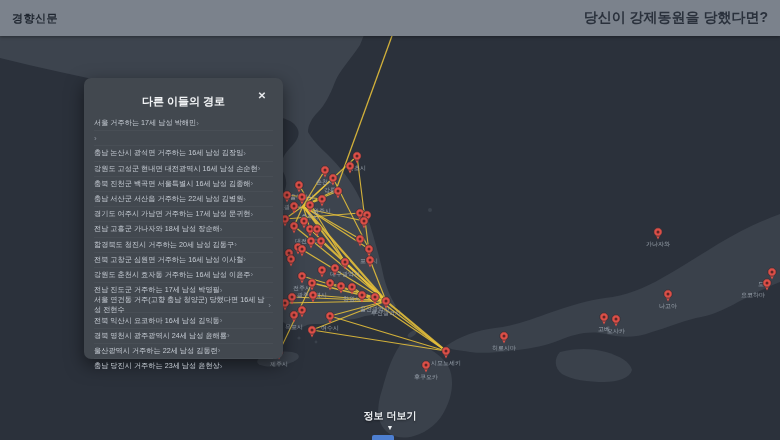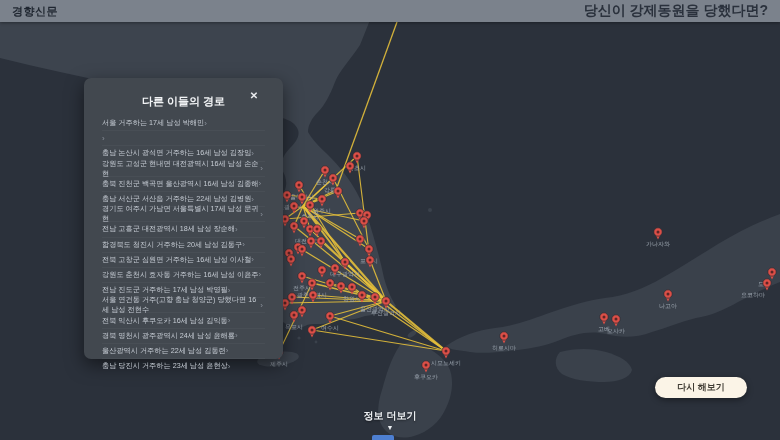--- a/index.html
+++ b/index.html
@@ -9,30 +9,30 @@
     font-family:"Liberation Sans", sans-serif;
   }
   .stage{position:relative;width:780px;height:440px;}
 
   svg.map{position:absolute;left:0;top:0;z-index:1;}
 
   
   .header{
     position:absolute;top:0;left:0;right:0;height:22px;z-index:40;
     background:#7b828c;display:flex;justify-content:space-between;align-items:center;
-    padding:0 12px;box-shadow:0 1px 3px rgba(0,0,0,.35);
+    padding:7px 12px;box-shadow:0 1px 3px rgba(0,0,0,.35);
   }
   .brand{font-size:11px;font-weight:bold;color:#1f2630;letter-spacing:.5px;}
   .header-title{font-size:14px;font-weight:bold;color:#2a313c;}
 
   
   .panel{
     position:absolute;left:84px;top:78px;width:199px;height:281px;z-index:30;
     background:#42484f;border-radius:7px;box-shadow:0 6px 18px rgba(0,0,0,.5);
-    padding:9px 18px 6px;box-sizing:border-box;
+    padding:9px 10px 6px;box-sizing:border-box;
   }
   .panel-header{position:relative;text-align:center;padding:4px 0 7px;}
   .panel-title{font-size:11px;font-weight:bold;color:#f2f4f6;}
   .panel-close{
     position:absolute;right:4px;top:2px;width:14px;height:14px;line-height:14px;
     color:#e9ebee;font-size:10px;font-weight:bold;text-align:center;cursor:pointer;
   }
   .routes-list{list-style:none;margin:0;padding:0;}
   .routes-list li{
     display:flex;justify-content:flex-start;align-items:center;
@@ -514,33 +514,33 @@
         </li>
         <li>
           <span>충남 논산시 광석면 거주하는 16세 남성 김장임</span>
           <span class="chev">›</span>
         </li>
         <li>
           <span>강원도 고성군 현내면 대전광역시 16세 남성 손순현</span>
           <span class="chev">›</span>
         </li>
         <li>
-          <span>충북 진천군 백곡면 울산광역시 16세 남성 김종해</span>
+          <span>충북 진천군 백곡면 서울특별시 16세 남성 김종해</span>
           <span class="chev">›</span>
         </li>
         <li>
           <span>충남 서산군 서산읍 거주하는 22세 남성 김병원</span>
           <span class="chev">›</span>
         </li>
         <li>
-          <span>경기도 여주시 가남면 서울특별시 17세 남성 문귀현</span>
-          <span class="chev">›</span>
-        </li>
-        <li>
-          <span>전남 고흥군 대전광역시 18세 남성 장순해</span>
+          <span>경기도 여주시 가남면 거주하는 17세 남성 문귀현</span>
+          <span class="chev">›</span>
+        </li>
+        <li>
+          <span>전남 고흥군 가나자와 18세 남성 장순해</span>
           <span class="chev">›</span>
         </li>
         <li>
           <span>함경북도 청진시 거주하는 20세 남성 김동구</span>
           <span class="chev">›</span>
         </li>
         <li>
           <span>전북 고창군 심원면 거주하는 16세 남성 이사철</span>
           <span class="chev">›</span>
         </li>
@@ -550,21 +550,21 @@
         </li>
         <li>
           <span>전남 진도군 거주하는 17세 남성 박영필</span>
           <span class="chev">›</span>
         </li>
         <li>
           <span>서울 연건동 거주(고향 충남 청양군) 당했다면 16세 남성 전현수</span>
           <span class="chev">›</span>
         </li>
         <li>
-          <span>전북 익산시 후쿠오카 16세 남성 김익동</span>
+          <span>전북 익산시 요코하마 16세 남성 김익동</span>
           <span class="chev">›</span>
         </li>
         <li>
           <span>경북 영천시 광주광역시 24세 남성 윤해룡</span>
           <span class="chev">›</span>
         </li>
         <li>
           <span>울산광역시 거주하는 22세 남성 김동련</span>
           <span class="chev">›</span>
         </li>
@@ -573,17 +573,16 @@
           <span class="chev">›</span>
         </li>
       </ul>
   </div>
 
   <div class="footer-more">
     <div class="more-label">정보 더보기</div>
     <div class="more-chev">▼</div>
   </div>
 
-  <button class="retry-btn">다시 해보기</button>
 
   <div class="map-logo"></div>
 
 </div>
 
 </body></html>

